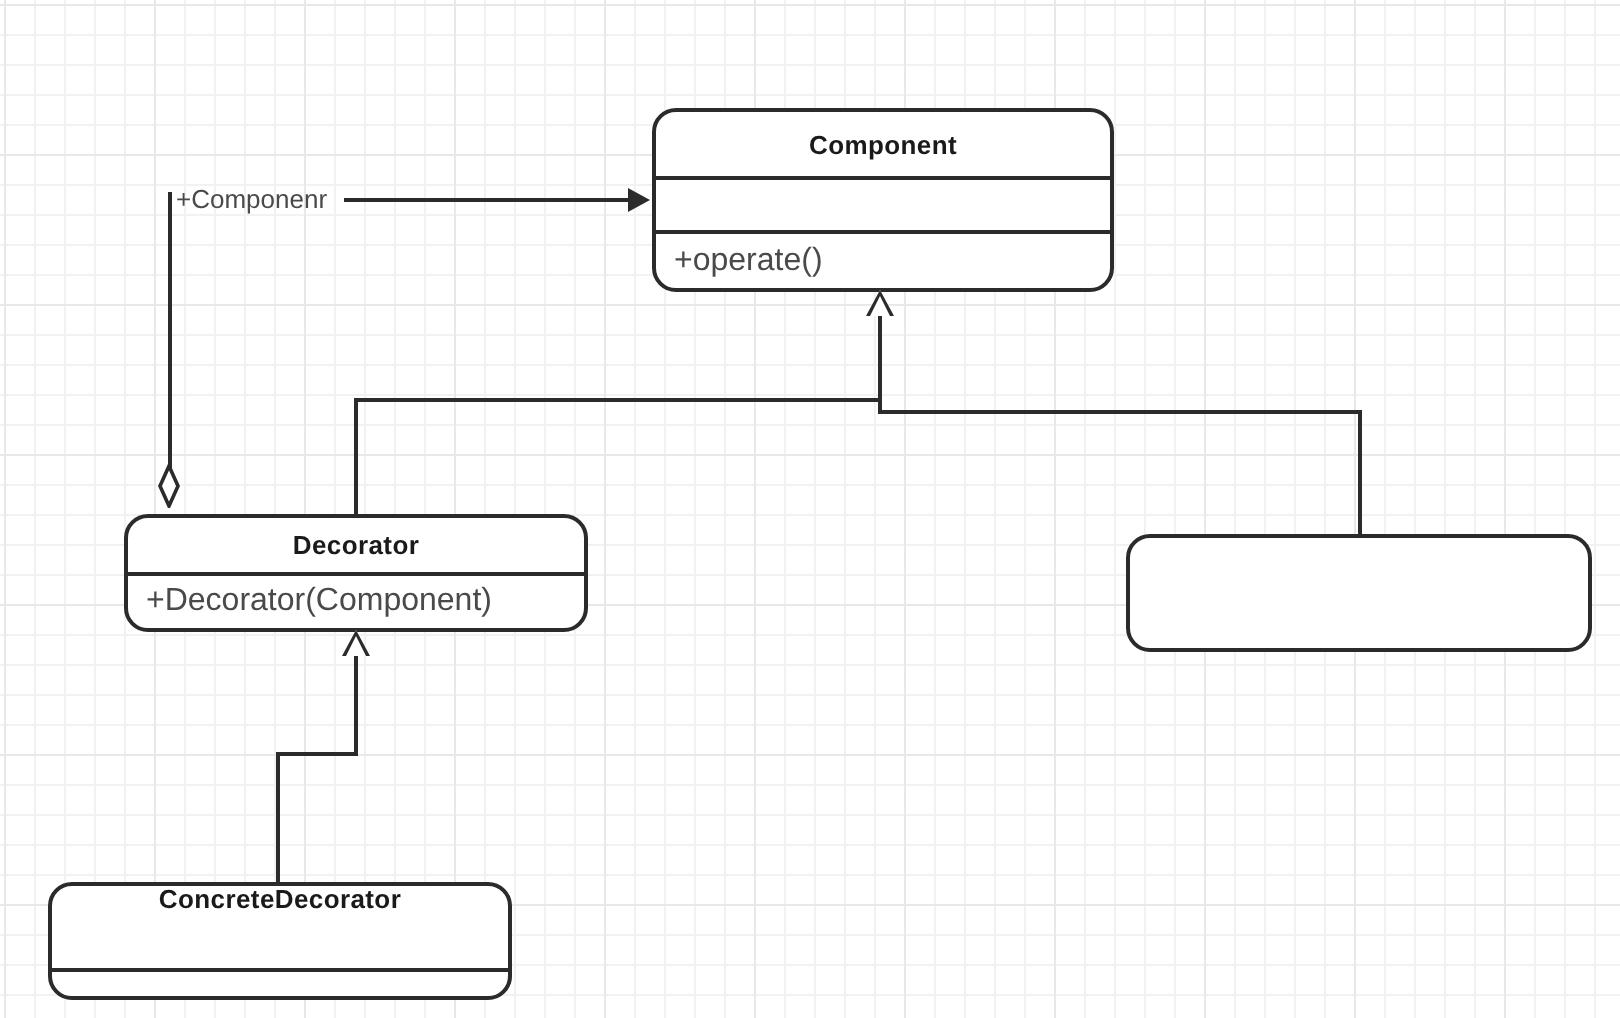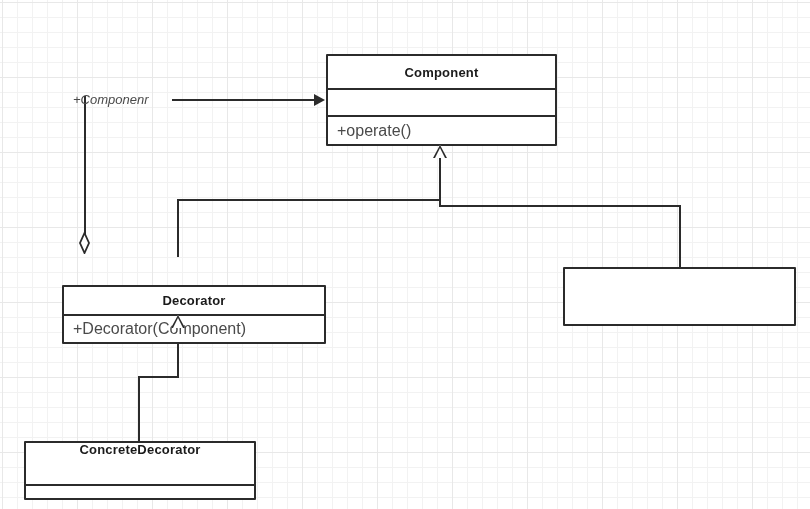--- a/index.html
+++ b/index.html
@@ -22,21 +22,21 @@
     background-position: 2px 2px, 2px 2px, 2px 2px, 2px 2px;
     font-family: "Liberation Sans", sans-serif;
   }
 
   
   .uml-class {
     position: absolute;
     box-sizing: border-box;
     background: #ffffff;
     border: 2px solid #2b2b2b;
-    border-radius: 1px;
+    border-radius: 12px;
     display: flex;
     flex-direction: column;
     z-index: 3;
   }
   .uml-compartment {
     box-sizing: border-box;
     display: flex;
     align-items: center;
     overflow: hidden;
   }
@@ -136,21 +136,21 @@
 <div id="canvas">
 
   <div class="edge-v" style="left:84px; top:96px; height:144px;"></div>
   <div class="edge-h" style="left:172px; top:99px; width:146px;"></div>
   <div class="arrow-right" style="left:314px; top:94px;"></div>
   <div class="diamond-wrap" style="left:79px; top:232px; width:11px; height:22px;">
     <svg width="11" height="22" viewBox="0 0 11 22">
       <polygon points="5.5,1 10,11 5.5,21 1,11" fill="#ffffff" stroke="#2b2b2b" stroke-width="1.8"></polygon>
     </svg>
   </div>
-  <div class="edge-label" style="left:73px; top:92px;font-style:italic;">+Componenr</div>
+  <div class="edge-label" style="left:88px; top:92px;">+Componenr</div>
 
   <div class="tri-up" style="left:433px; top:145px;"></div>
   <div class="edge-v" style="left:439px; top:157px; height:50px;"></div>
 
   <div class="edge-h" style="left:177px; top:199px; width:263px;"></div>
   <div class="edge-v" style="left:177px; top:199px; height:58px;"></div>
 
   <div class="edge-h" style="left:439px; top:205px; width:242px;"></div>
   <div class="edge-v" style="left:679px; top:205px; height:63px;"></div>
 
@@ -162,21 +162,21 @@
   <div class="uml-class" style="left:326px; top:54px; width:231px; height:92px;">
     <div class="uml-compartment compartment-title" style="height:32px;">
       <span class="cls-text">Component</span>
     </div>
     <div class="uml-compartment compartment-empty" style="height:27px;"></div>
     <div class="uml-compartment compartment-members" style="height:29px;">
       <span class="cls-text">+operate()</span>
     </div>
   </div>
 
-  <div class="uml-class" style="left:62px; top:257px; width:264px; height:59px;margin-top:28px;">
+  <div class="uml-class" style="left:62px; top:257px; width:232px; height:59px;">
     <div class="uml-compartment compartment-title" style="height:28px;">
       <span class="cls-text">Decorator</span>
     </div>
     <div class="uml-compartment compartment-members" style="height:29px;">
       <span class="cls-text">+Decorator(Component)</span>
     </div>
   </div>
 
   <div class="uml-class" style="left:563px; top:267px; width:233px; height:59px;">
     <div class="uml-compartment compartment-empty" style="height:29px;"></div>

